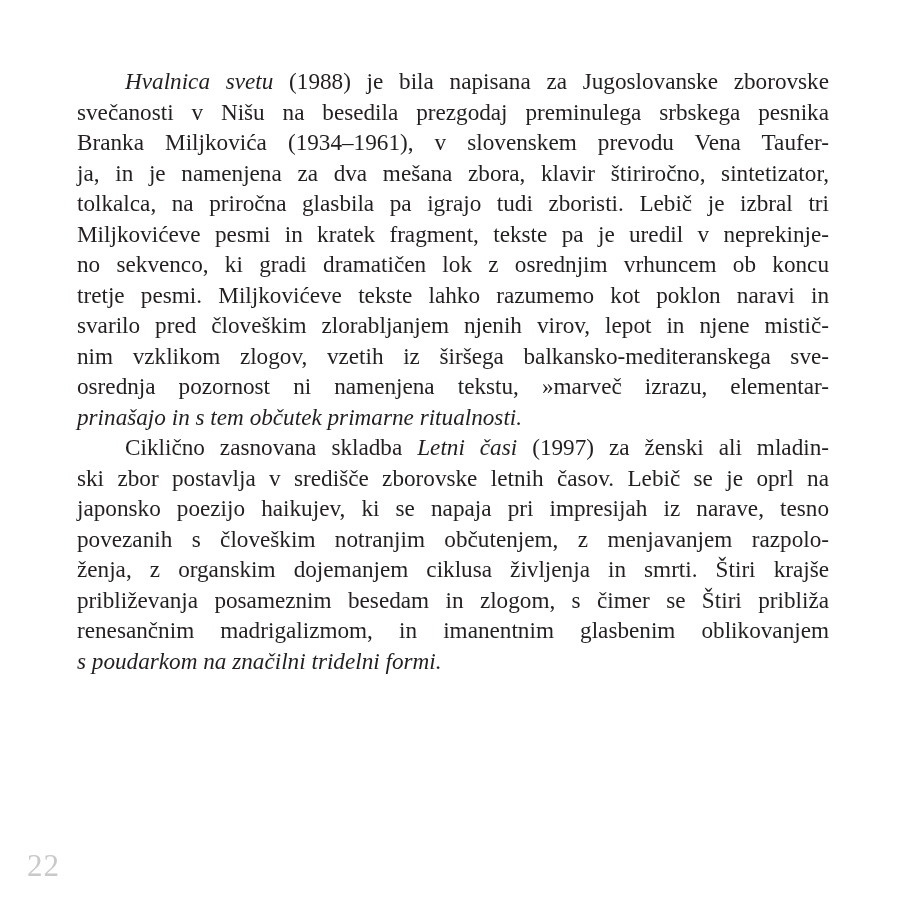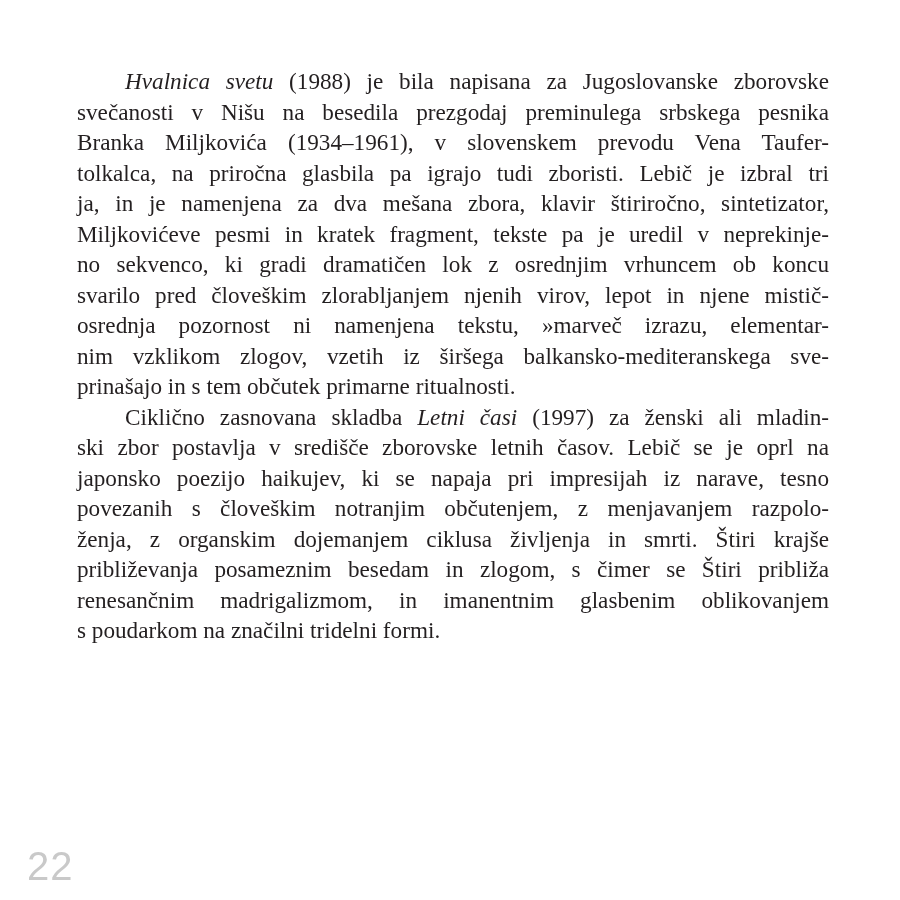--- a/index.html
+++ b/index.html
@@ -31,53 +31,55 @@
     }
     .line {
       display: block;
       white-space: nowrap;
       text-align: justify;
       text-align-last: justify;
       height: 30.5px;
     }
     .line.last {
       text-align-last: left;
+      font-style: italic;
     }
     .line.indent {
       padding-left: 48px;
     }
     .it { font-style: italic; }
     .page-number {
       position: absolute;
       left: 27px;
       top: 842px;
-      font-family: Liberation Sans, sans-serif;
+      font-family: Liberation Serif, serif;
       font-weight: 300;
-      font-size: 40px;
+      font-size: 31px;
       line-height: 48px;
       color: #c9c9c9;
       letter-spacing: 1px;
     }
   </style>
 </head>
 <body>
 
 <div class="page">
   <div class="text-block">
     <div>
         <span class="line indent"><span class="it">Hvalnica svetu</span><span> (1988) je bila napisana za Jugoslovanske zborovske</span></span>
         <span class="line"><span>svečanosti v Nišu na besedila prezgodaj preminulega srbskega pesnika</span></span>
         <span class="line"><span>Branka Miljkovića (1934–1961), v slovenskem prevodu Vena Taufer-</span></span>
+        <span class="line"><span>ja, in je namenjena za dva mešana zbora, klavir štiriročno, sintetizator,</span></span>
         <span class="line"><span>tolkalca, na priročna glasbila pa igrajo tudi zboristi. Lebič je izbral tri</span></span>
-        <span class="line"><span>ja, in je namenjena za dva mešana zbora, klavir štiriročno, sintetizator,</span></span>
         <span class="line"><span>Miljkovićeve pesmi in kratek fragment, tekste pa je uredil v neprekinje-</span></span>
         <span class="line"><span>no sekvenco, ki gradi dramatičen lok z osrednjim vrhuncem ob koncu</span></span>
+        <span class="line"><span>tretje pesmi. Miljkovićeve tekste lahko razumemo kot poklon naravi in</span></span>
         <span class="line"><span>svarilo pred človeškim zlorabljanjem njenih virov, lepot in njene mistič-</span></span>
+        <span class="line"><span>nim vzklikom zlogov, vzetih iz širšega balkansko-mediteranskega sve-</span></span>
         <span class="line"><span>osrednja pozornost ni namenjena tekstu, »marveč izrazu, elementar-</span></span>
-        <span class="line"><span>nim vzklikom zlogov, vzetih iz širšega balkansko-mediteranskega sve-</span></span>
         <span class="line last"><span>prinašajo in s tem občutek primarne ritualnosti.</span></span>
       </div>
     <div>
         <span class="line indent"><span>Ciklično zasnovana skladba </span><span class="it">Letni časi</span><span> (1997) za ženski ali mladin-</span></span>
         <span class="line"><span>ski zbor postavlja v središče zborovske letnih časov. Lebič se je oprl na</span></span>
         <span class="line"><span>japonsko poezijo haikujev, ki se napaja pri impresijah iz narave, tesno</span></span>
         <span class="line"><span>povezanih s človeškim notranjim občutenjem, z menjavanjem razpolo-</span></span>
         <span class="line"><span>ženja, z organskim dojemanjem ciklusa življenja in smrti. Štiri krajše</span></span>
         <span class="line"><span>približevanja posameznim besedam in zlogom, s čimer se Štiri približa</span></span>
         <span class="line"><span>renesančnim madrigalizmom, in imanentnim glasbenim oblikovanjem</span></span>

